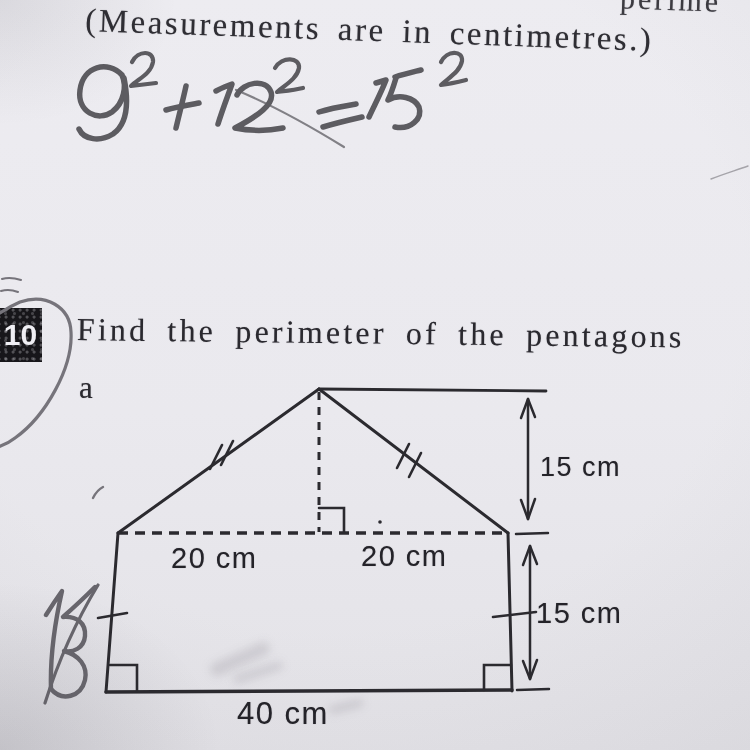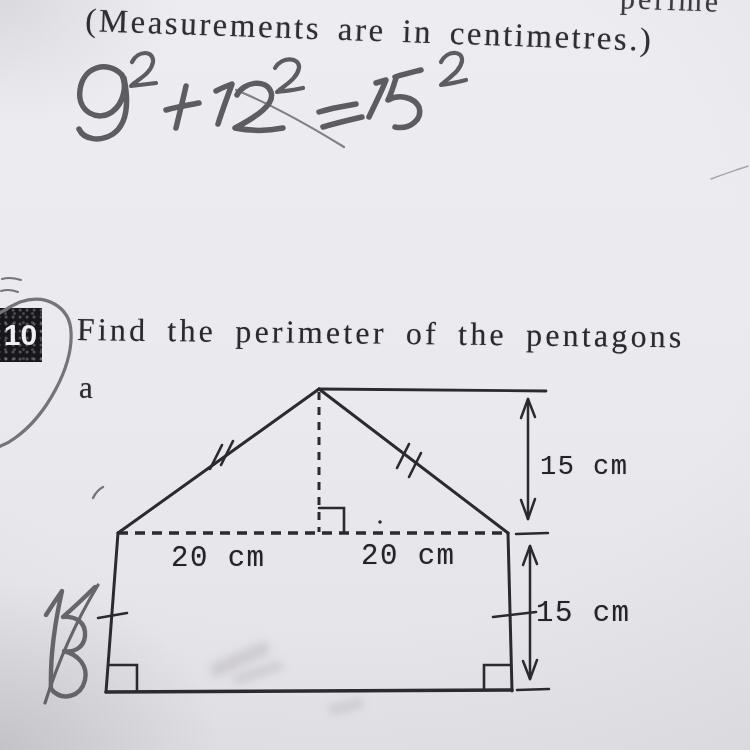--- a/index.html
+++ b/index.html
@@ -33,21 +33,21 @@
     font-family:"Liberation Sans",sans-serif;font-weight:bold;font-size:30px;
   }
   .qtext{
     left:77px;top:311px;font-size:32px;color:#2a292f;white-space:nowrap;
     letter-spacing:3.2px;word-spacing:8px;
     transform:rotate(0.7deg);transform-origin:left top;
     text-shadow:0 0 1px rgba(42,41,47,0.4);
   }
   .part{left:79px;top:370px;font-size:31px;color:#2a292f;
     text-shadow:0 0 1px rgba(42,41,47,0.4);}
-  .dim{font-family:Liberation Mono, monospace;color:#242329;white-space:nowrap;
+  .dim{font-family:Liberation Sans, sans-serif;color:#242329;white-space:nowrap;
     letter-spacing:1.5px;text-shadow:0 0 1px rgba(36,35,41,0.35);}
   #lab-15top{left:540px;top:452px;font-size:27px;}
   #lab-20l{left:171px;top:542px;font-size:29px;}
   #lab-20r{left:361px;top:540px;font-size:29px;}
   #lab-15bot{left:536px;top:597px;font-size:29px;}
   #lab-40{left:237px;top:696px;font-size:31px;}
   .smudge{position:absolute;background:rgba(104,102,112,0.18);filter:blur(4px);border-radius:6px;}
   .sr{position:absolute;opacity:0;pointer-events:none;font-size:10px;overflow:hidden;}
   svg{position:absolute;left:0;top:0;}
 </style>
@@ -68,20 +68,21 @@
   <div class="abs badge">10</div>
 
   <div class="abs qtext">Find the perimeter of the pentagons</div>
 
   <div class="abs part">a</div>
 
   <div class="abs dim" id="lab-15top">15 cm</div>
   <div class="abs dim" id="lab-20l">20 cm</div>
   <div class="abs dim" id="lab-20r">20 cm</div>
   <div class="abs dim" id="lab-15bot">15 cm</div>
+  <div class="abs dim" id="lab-40">40 cm</div>
 
   <div class="smudge" style="left:208px;top:652px;width:64px;height:14px;transform:rotate(-24deg)"></div>
   <div class="smudge" style="left:232px;top:668px;width:52px;height:9px;transform:rotate(-18deg)"></div>
   <div class="smudge" style="left:328px;top:702px;width:36px;height:9px;transform:rotate(-14deg)"></div>
 
   <svg width="750" height="750" viewBox="0 0 750 750">
 
     <g stroke="#2b2a2f" fill="none" stroke-linecap="round">
 
       <path d="M118,533 L319,389" stroke-width="3"></path>

